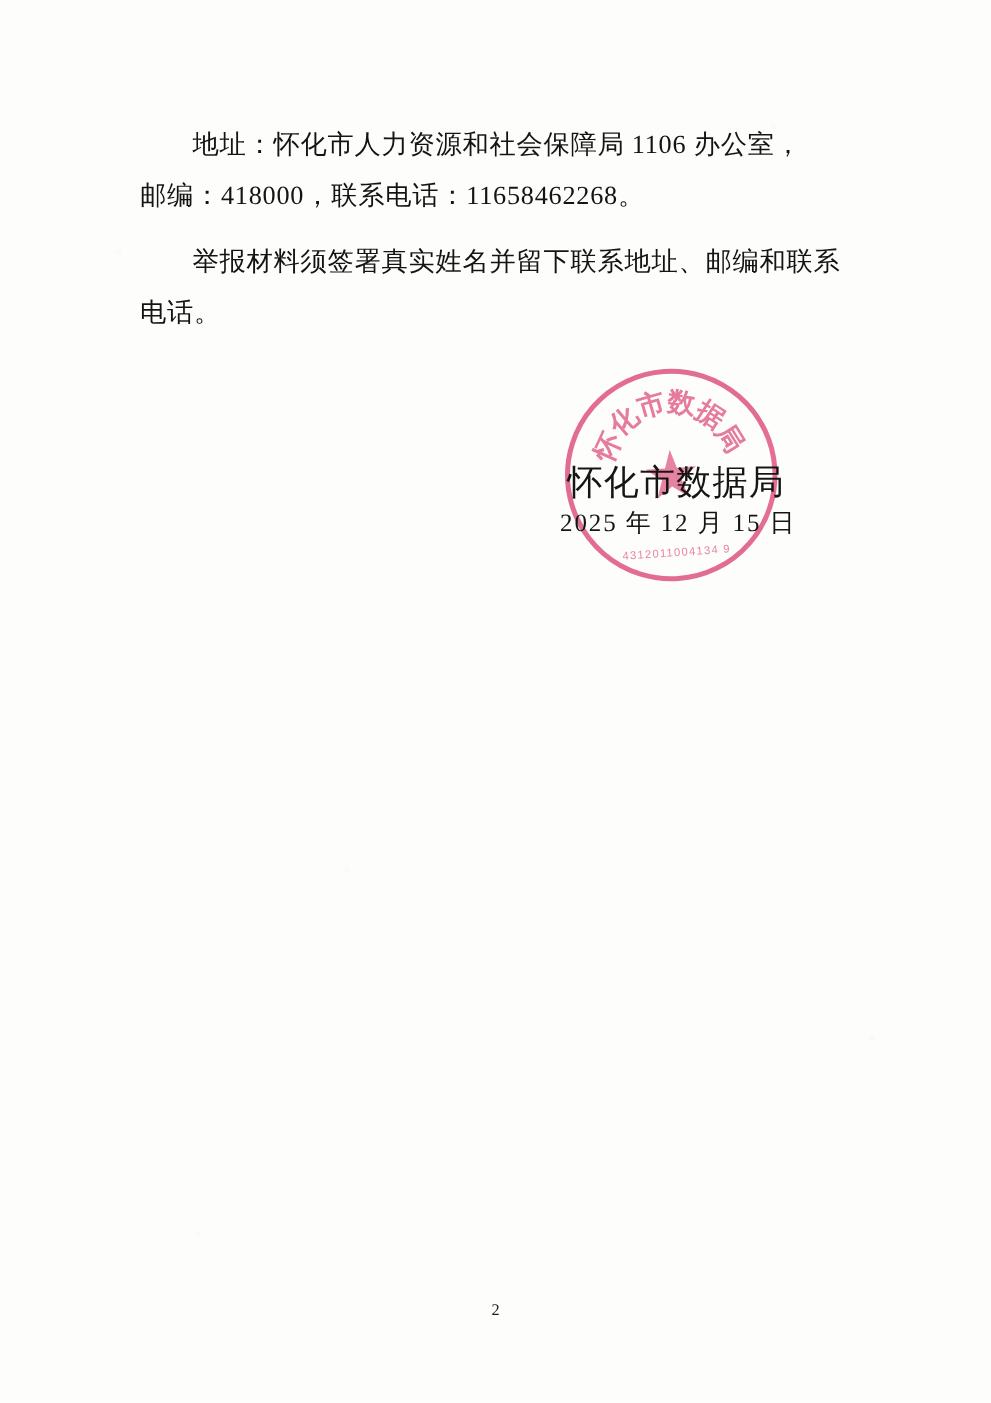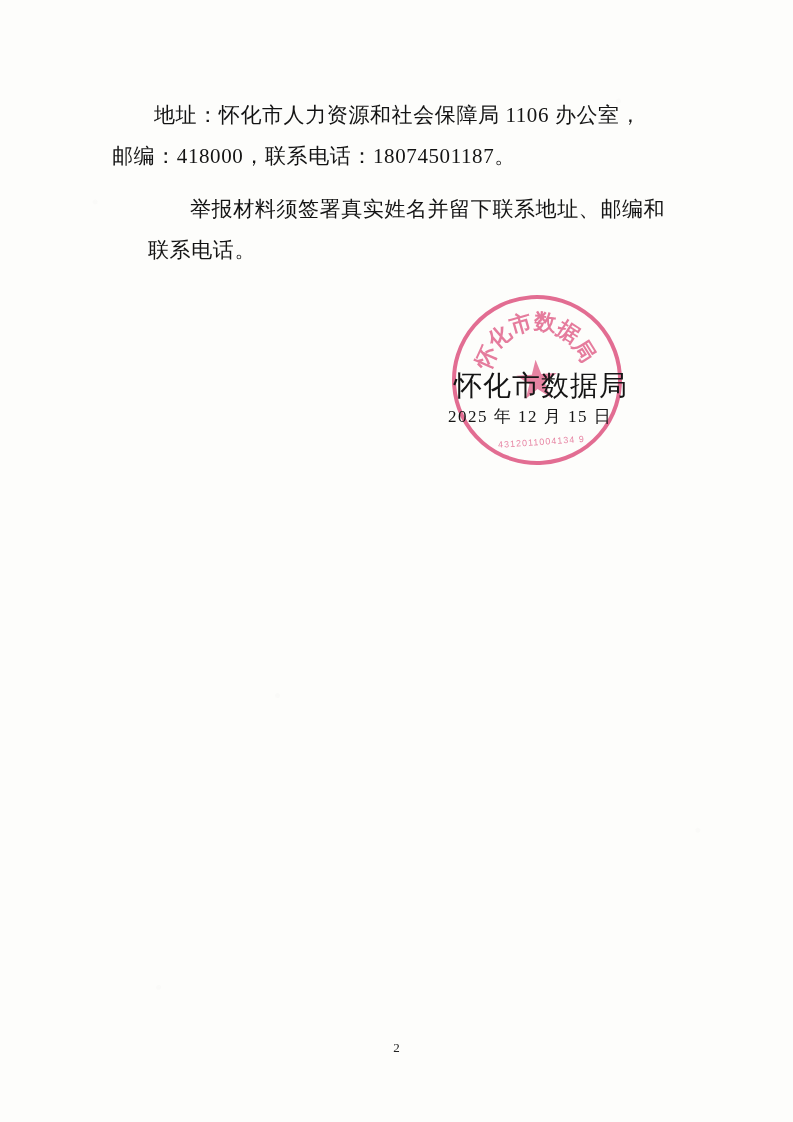--- a/index.html
+++ b/index.html
@@ -54,21 +54,20 @@
   }
   .para.wrap {
     white-space: normal;
   }
 
   .block-addr {
     margin-top: 0;
   }
   .block-note {
     margin-top: 12px;
-    margin-left: 36px;
   }
 
   
   .sign-area {
     position: absolute;
     left: 430px;
     top: 295px;
     width: 260px;
     height: 190px;
   }
@@ -138,21 +137,21 @@
     font-size: 28px;
     letter-spacing: 1px;
     color: #151515;
     white-space: nowrap;
     text-align: center;
   }
   .sign-date {
     position: absolute;
     left: 18px;
     top: 110px;
-    font-size: 17px;
+    font-size: 20px;
     letter-spacing: 1.5px;
     color: #151515;
     white-space: nowrap;
   }
 
   .page-number {
     position: absolute;
     left: 0;
     right: 0;
     top: 1040px;
@@ -164,21 +163,21 @@
 </style>
 </head>
 <body>
 
 <div class="page">
 
   <div class="content">
 
     <div class="block-addr">
       <div class="para indent">地址：怀化市人力资源和社会保障局 1106 办公室，</div>
-      <div class="para">邮编：418000，联系电话：18074501187。</div>
+      <div class="para">邮编：418000，联系电话：11658462268。</div>
     </div>
 
     <div class="block-note">
       <div class="para indent wrap">举报材料须签署真实姓名并留下联系地址、邮编和联系电话。</div>
     </div>
 
   </div>
 
   <div class="sign-area">
 

